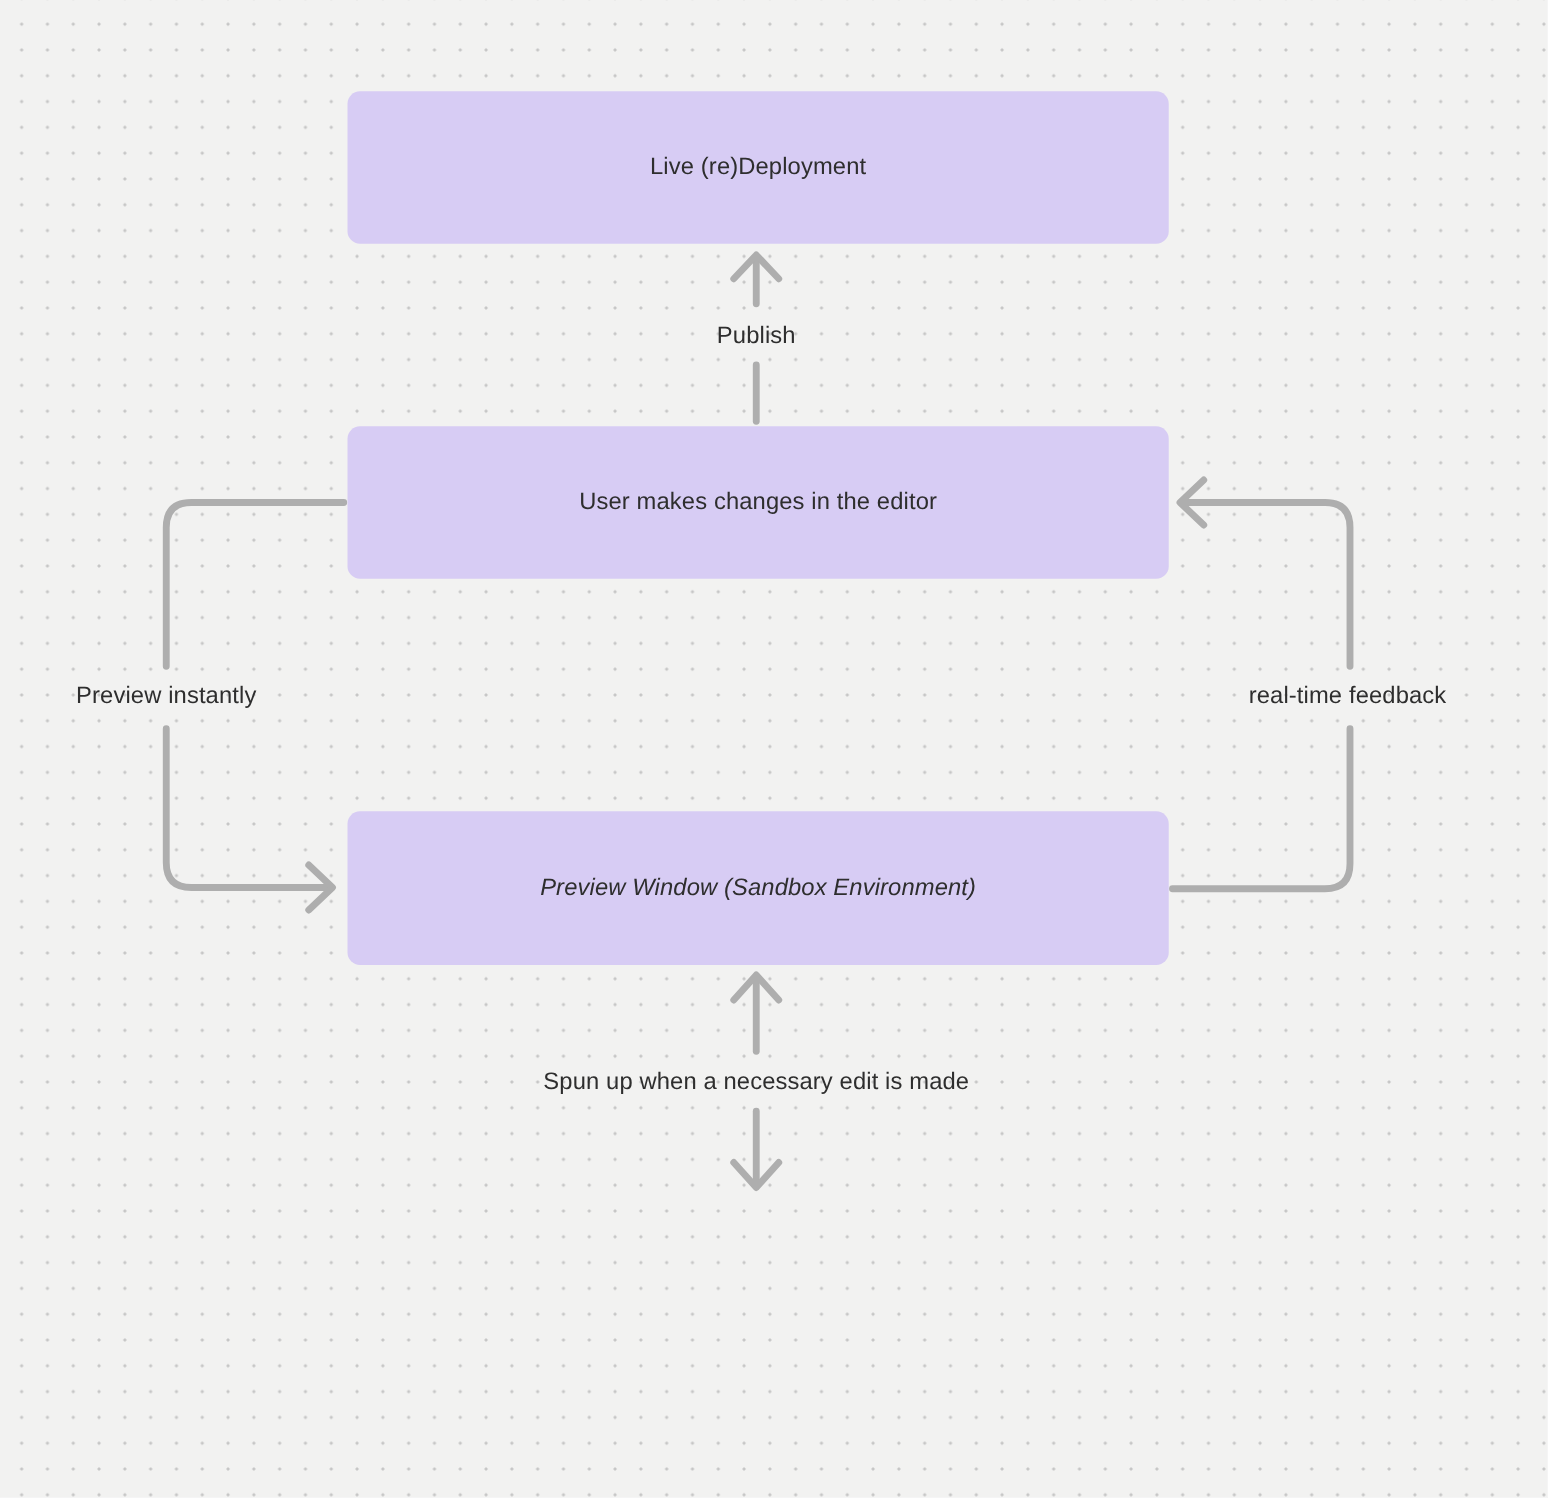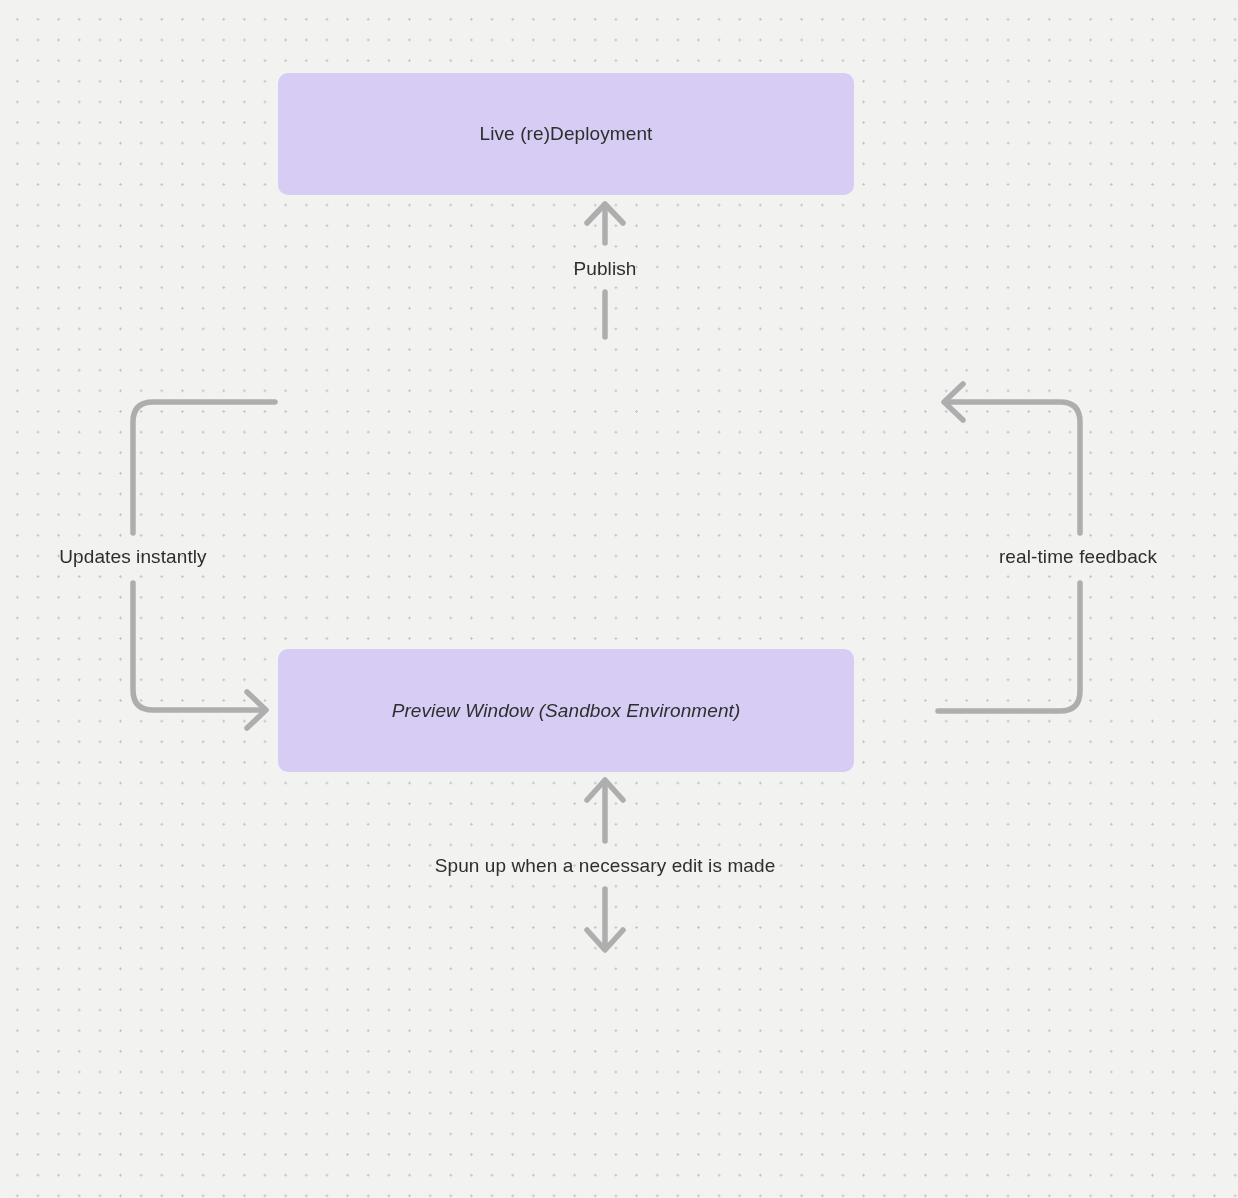--- a/index.html
+++ b/index.html
@@ -11,21 +11,21 @@
     background-color: #f2f2f1;
     background-image: radial-gradient(circle, #c6c6c6 1.15px, rgba(0,0,0,0) 1.35px);
     background-size: 20.65px 20.65px;
     background-position: 7px 9px;
     font-family: "Liberation Sans", sans-serif;
     color: #2e2e2e;
   }
   .node {
     position: absolute;
     left: 278px;
-    width: 576px;
+    width: 657px;
     background: #d7ccf4;
     border-radius: 10px;
     display: flex;
     align-items: center;
     justify-content: center;
     font-size: 19px;
     letter-spacing: 0.1px;
     text-align: center;
   }
   .node--live    { top: 73px;  height: 122px; }
@@ -92,27 +92,30 @@
     <g>
       <path class="arrow" d="M605,889 L605,946"></path>
       <path class="arrow" d="M587,930 L605,950 L623,930"></path>
     </g>
   </svg>
 
   <div class="node node--live">
     <span>Live (re)Deployment</span>
   </div>
 
+  <div class="node node--editor">
+    <span>User makes changes in the editor</span>
+  </div>
 
   <div class="node node--preview">
     <span>Preview Window (Sandbox Environment)</span>
   </div>
 
 
   <div class="edge-label edge-label--publish">Publish</div>
 
-  <div class="edge-label edge-label--updates">Updates instantly</div>
+  <div class="edge-label edge-label--updates">Preview instantly</div>
 
   <div class="edge-label edge-label--feedback">real-time feedback</div>
 
   <div class="edge-label edge-label--spunup">Spun up when a necessary edit is made</div>
 
 </div>
 
 </body></html>

